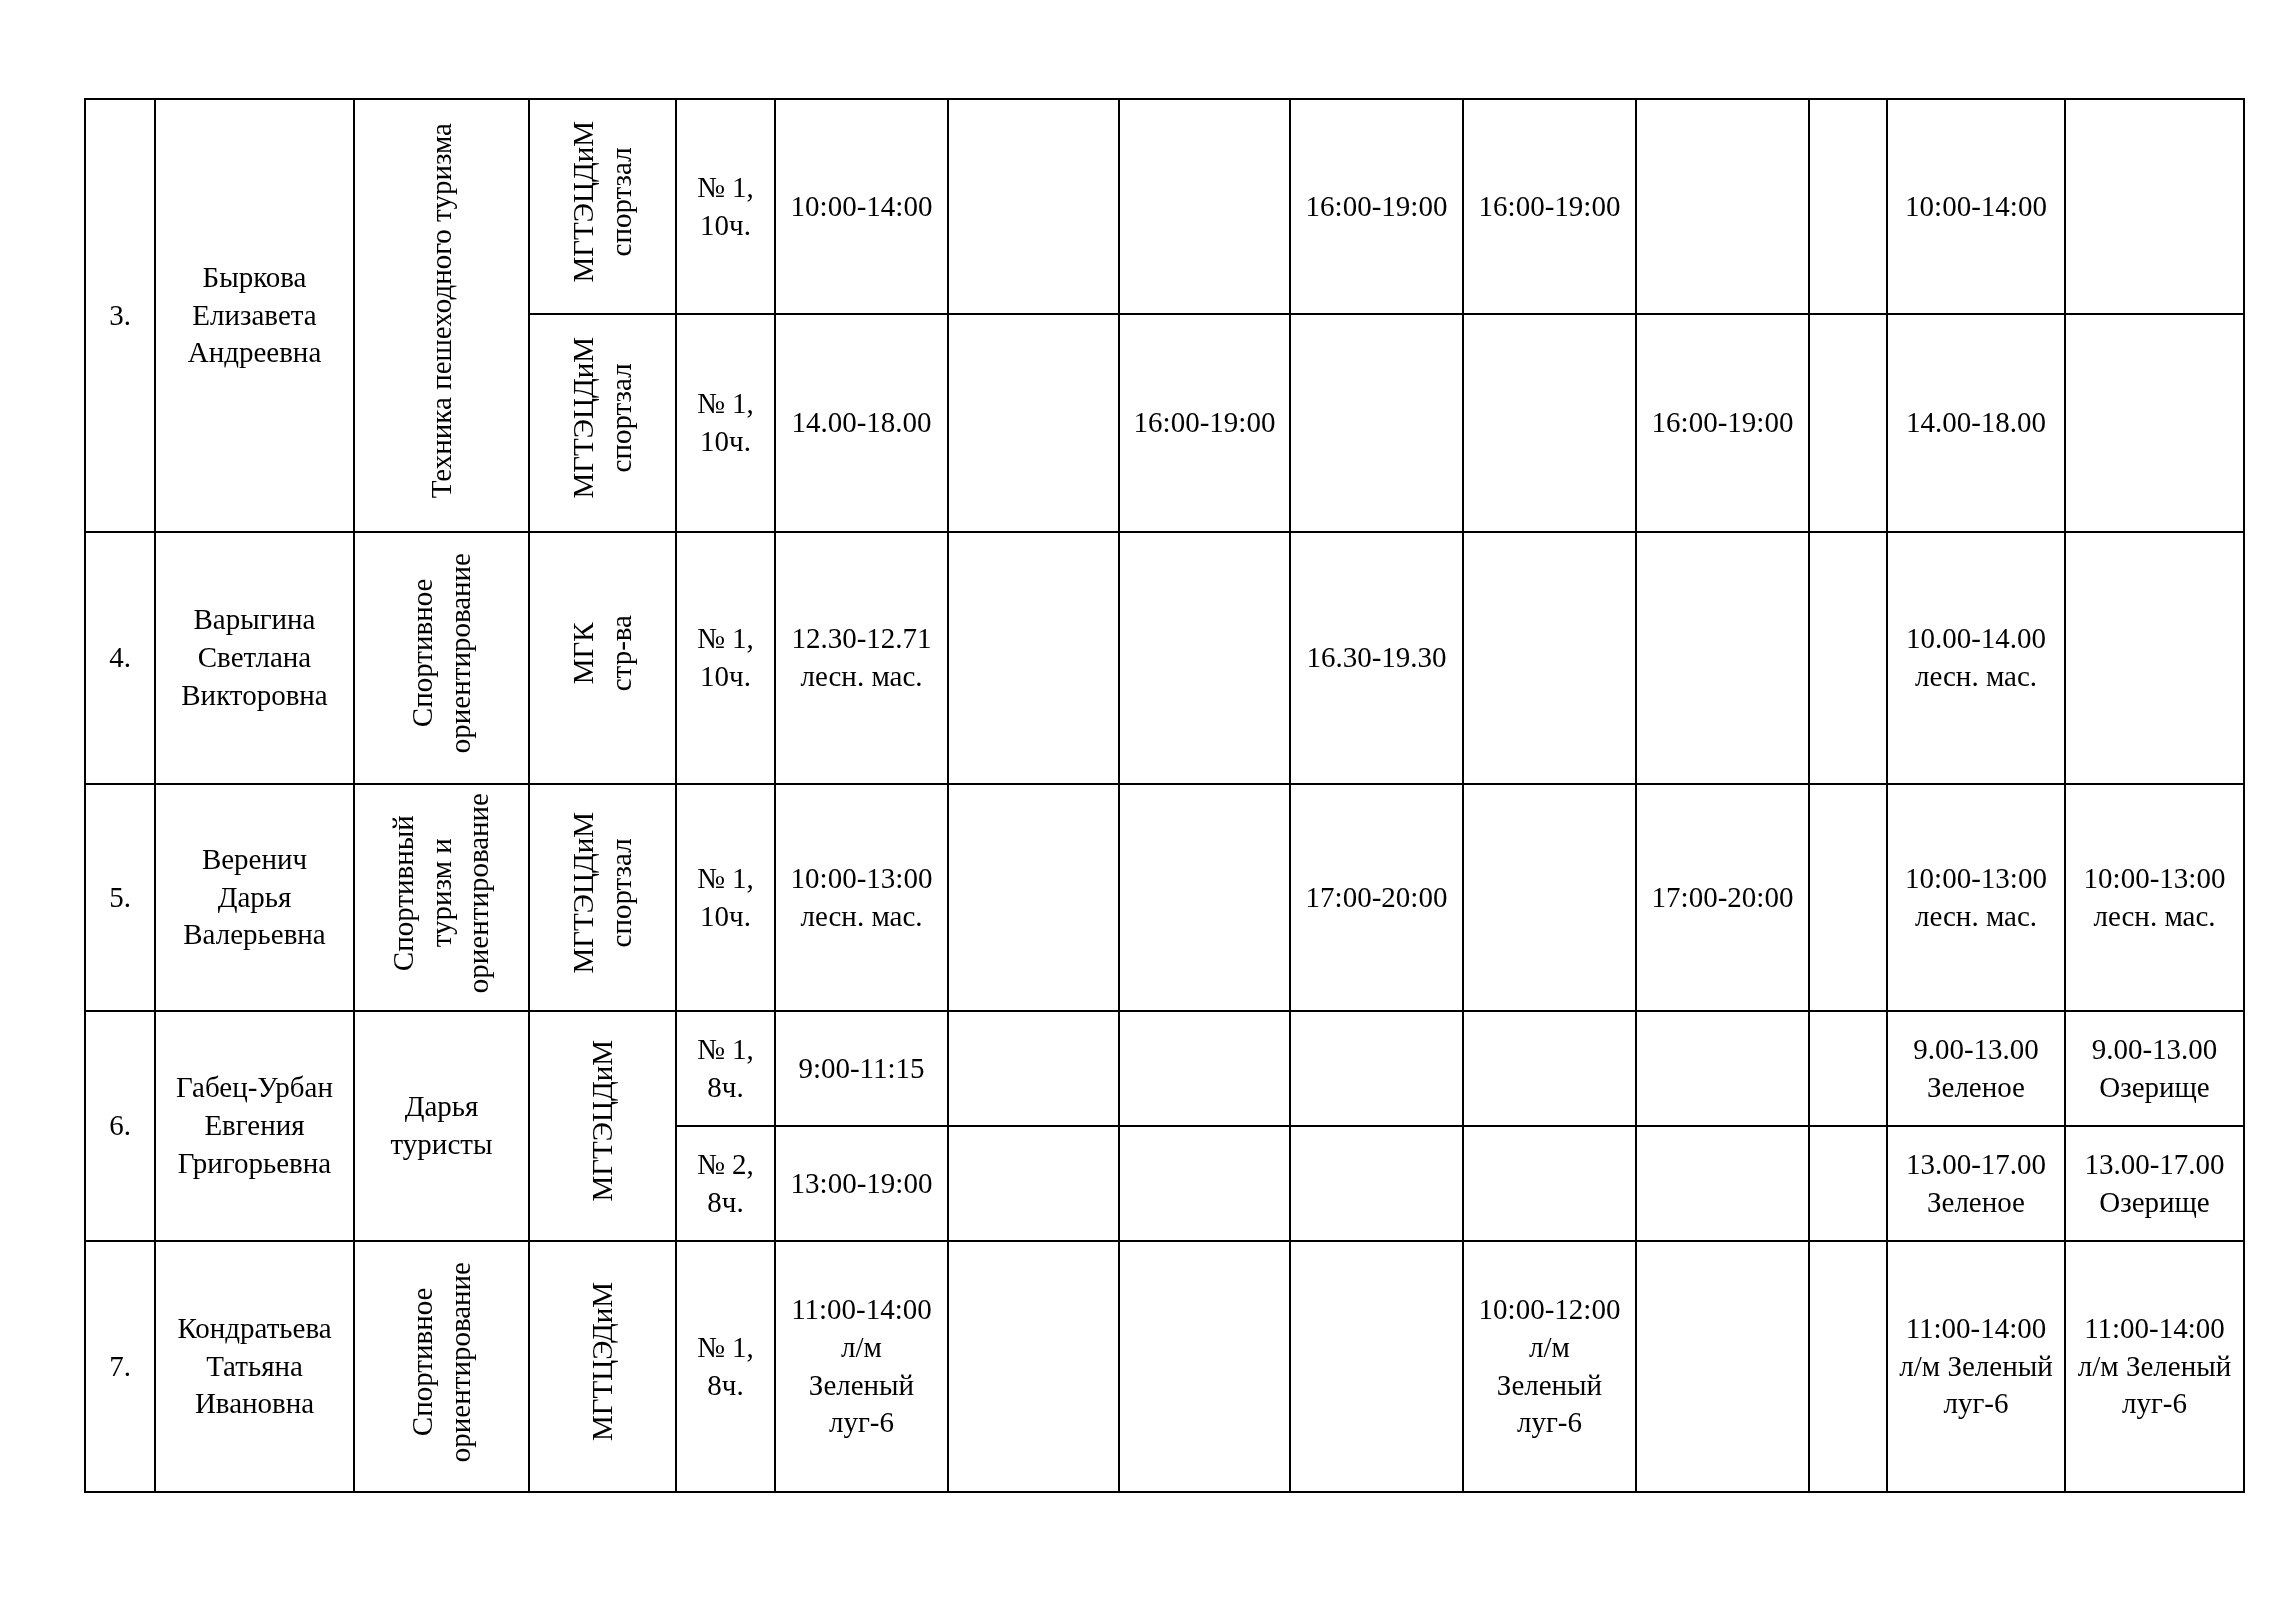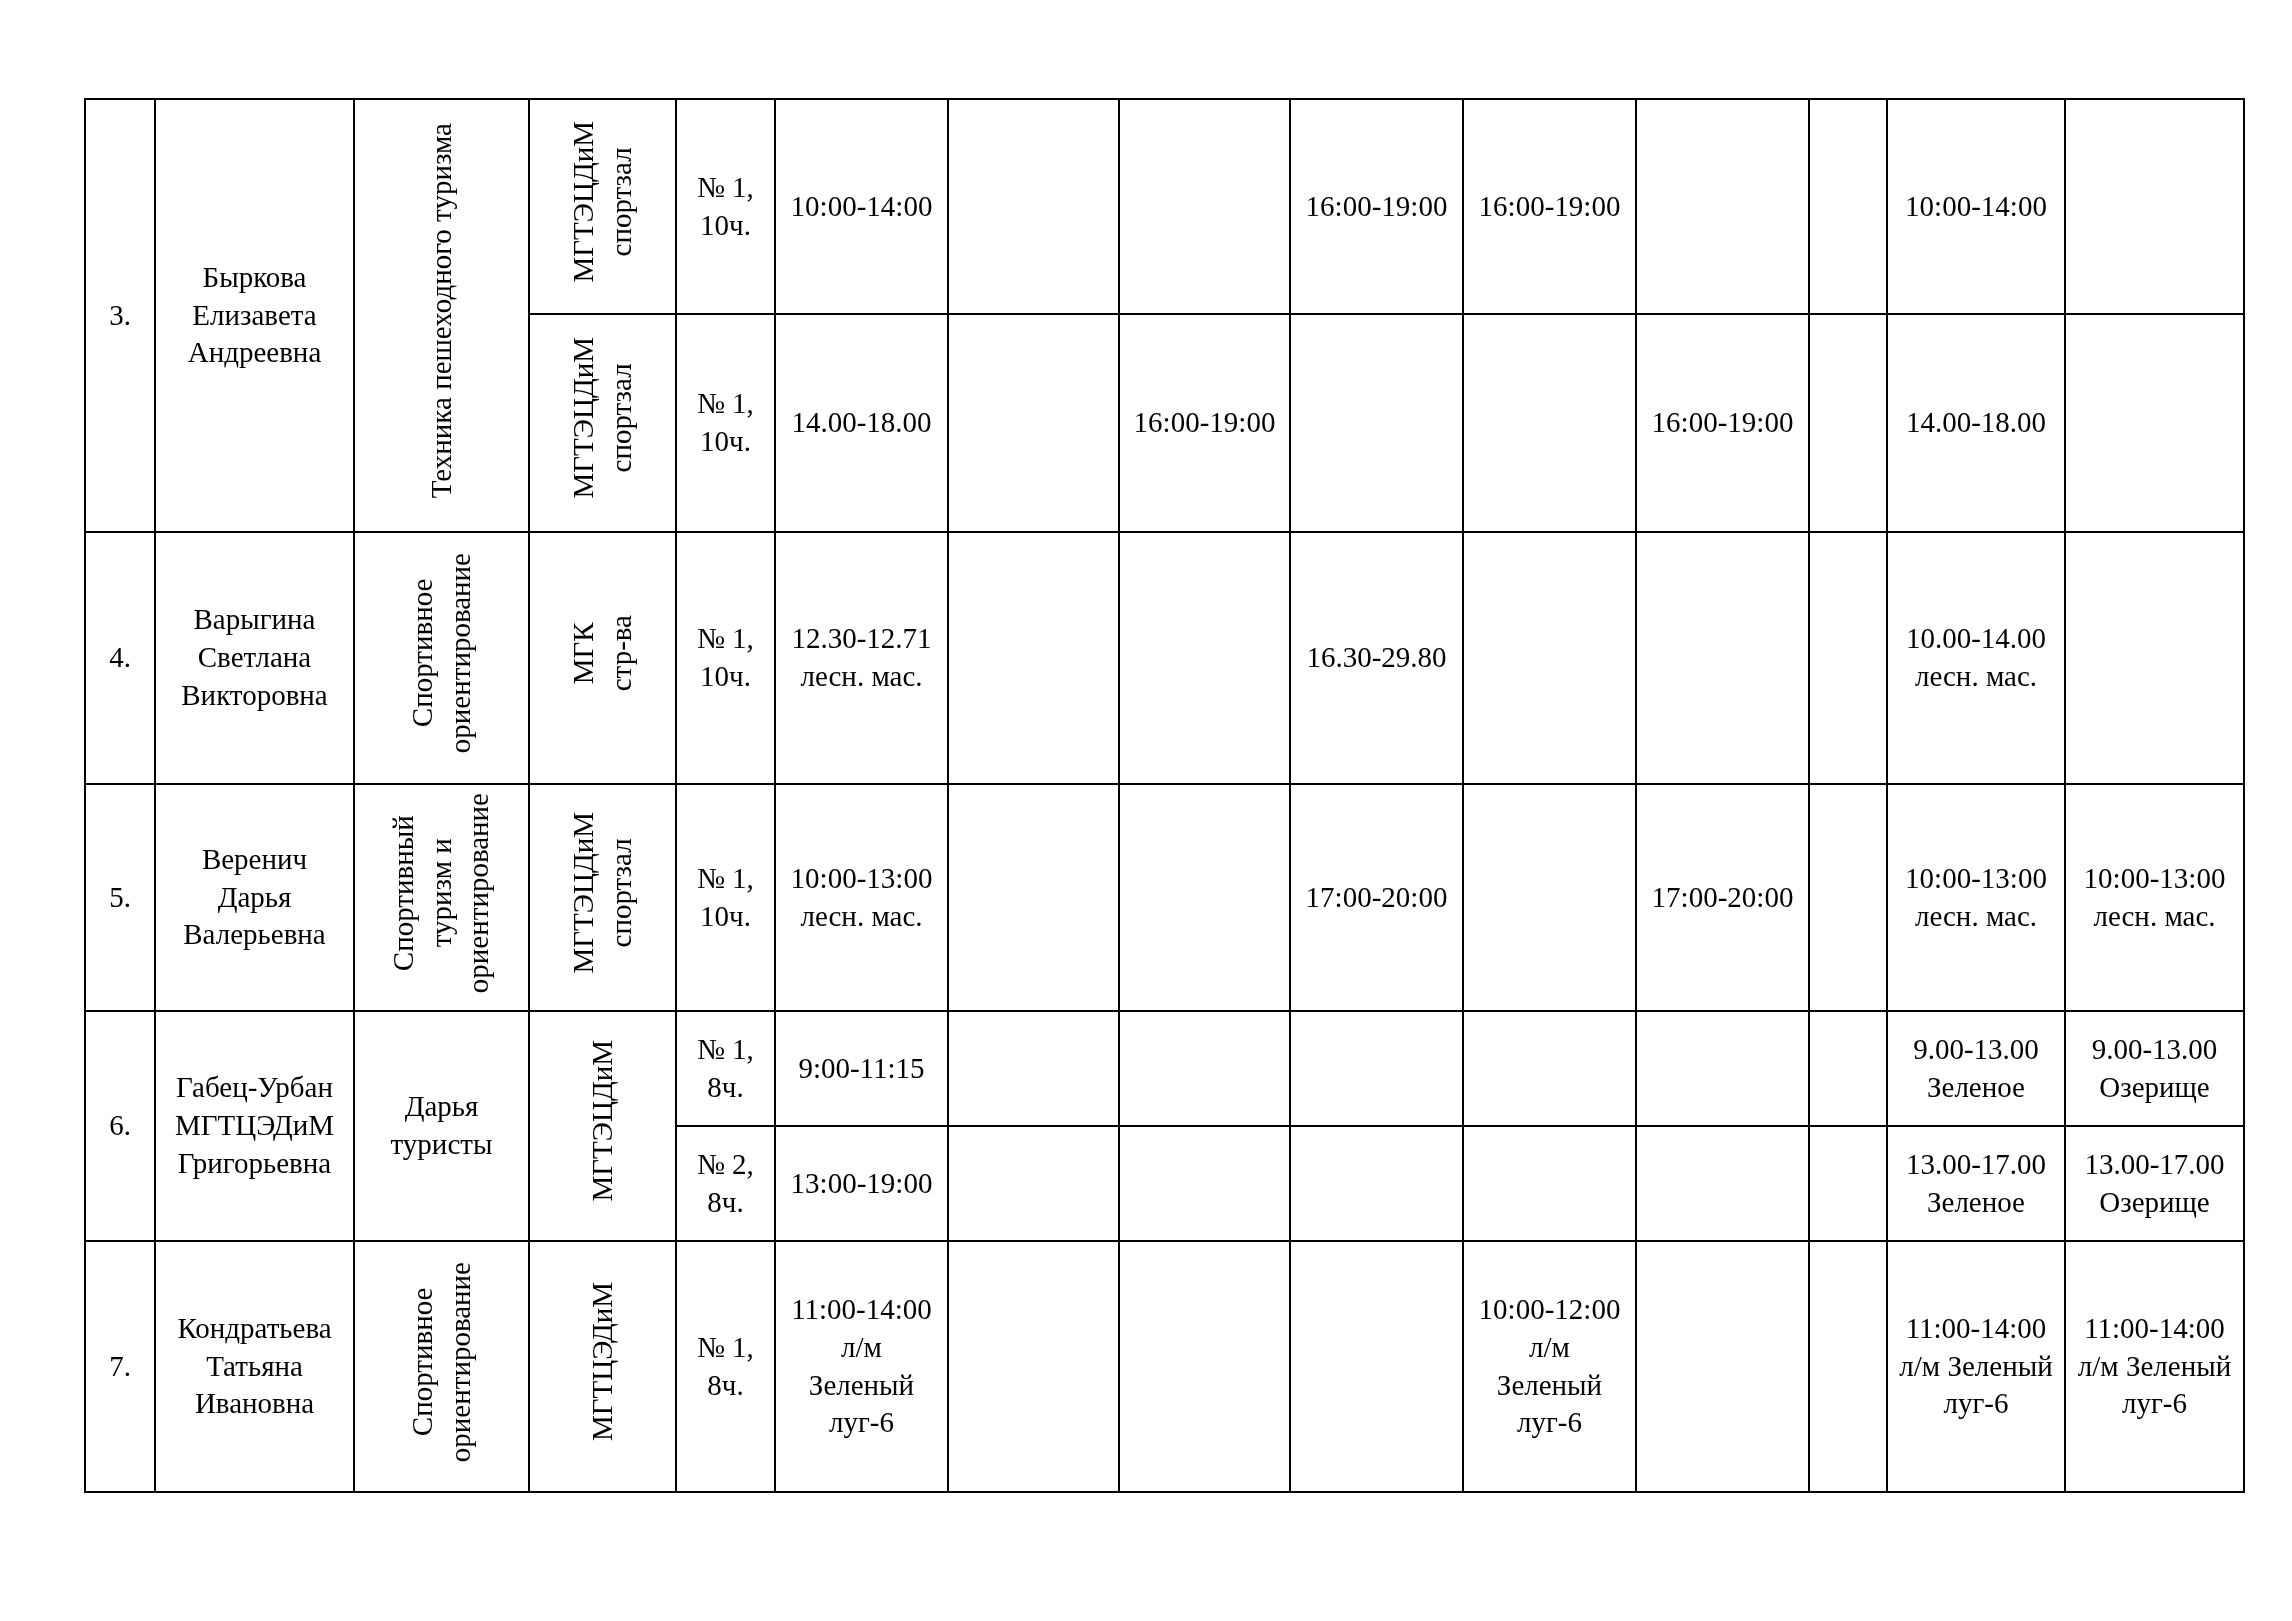--- a/index.html
+++ b/index.html
@@ -103,21 +103,21 @@
       <td><span class="vt">Спортивное
 ориентирование</span></td>
       <td><span class="vt">МГК
 стр-ва</span></td>
       <td>№ 1,
 10ч.</td>
       <td>12.30-12.71
 лесн. мас.</td>
       <td></td>
       <td></td>
-      <td>16.30-29.80</td>
+      <td>16.30-19.30</td>
       <td></td>
       <td></td>
       <td></td>
       <td>10.00-14.00
 лесн. мас.</td>
       <td></td>
     </tr>
 
     <tr style="height:227px">
       <td>5.</td>
@@ -141,21 +141,21 @@
       <td></td>
       <td>10:00-13:00
 лесн. мас.</td>
       <td>10:00-13:00
 лесн. мас.</td>
     </tr>
 
     <tr style="height:115px">
       <td rowspan="2">6.</td>
       <td rowspan="2">Габец-Урбан
-МГТЦЭДиМ
+Евгения
 Григорьевна</td>
       <td rowspan="2">Дарья
 туристы</td>
       <td rowspan="2"><span class="vt">МГТЭЦДиМ</span></td>
       <td>№ 1,
 8ч.</td>
       <td>9:00-11:15</td>
       <td></td>
       <td></td>
       <td></td>

